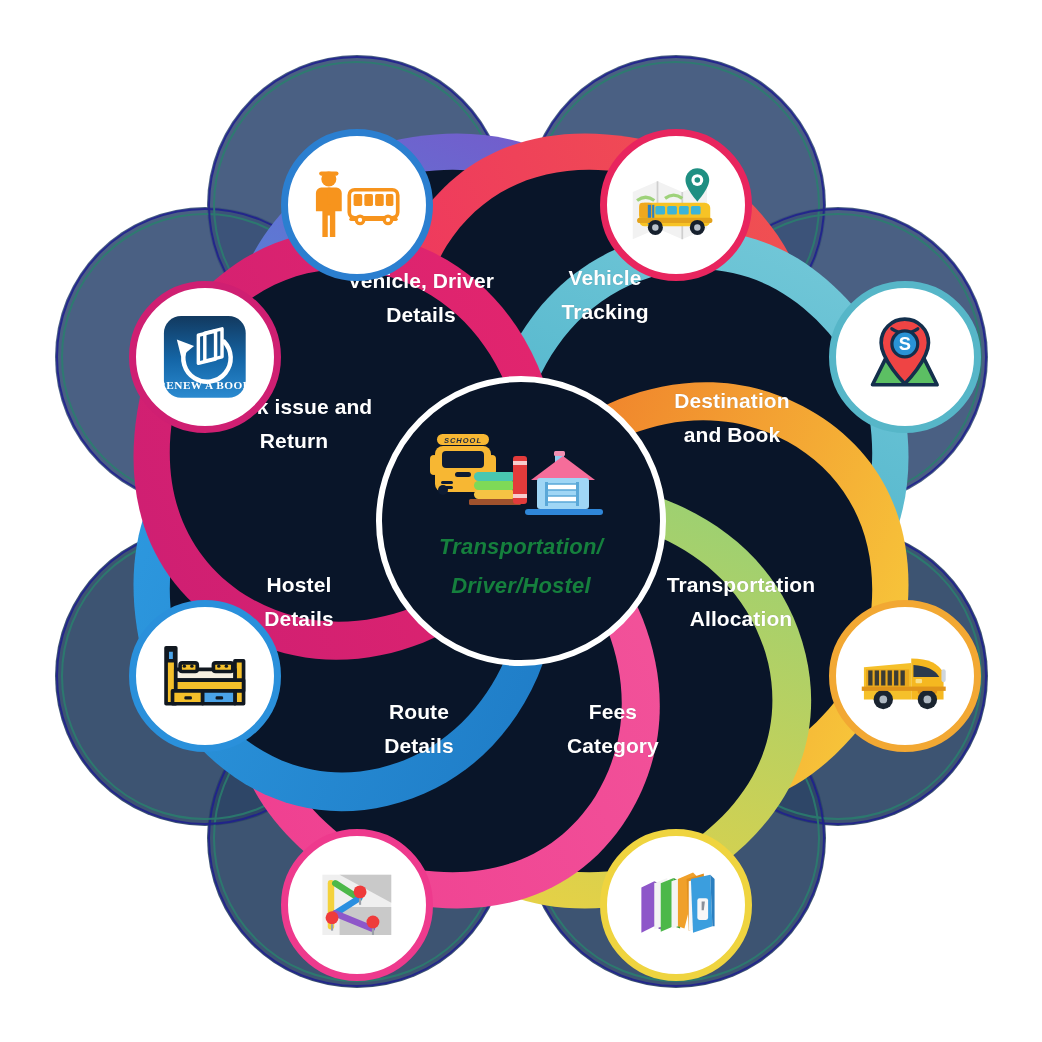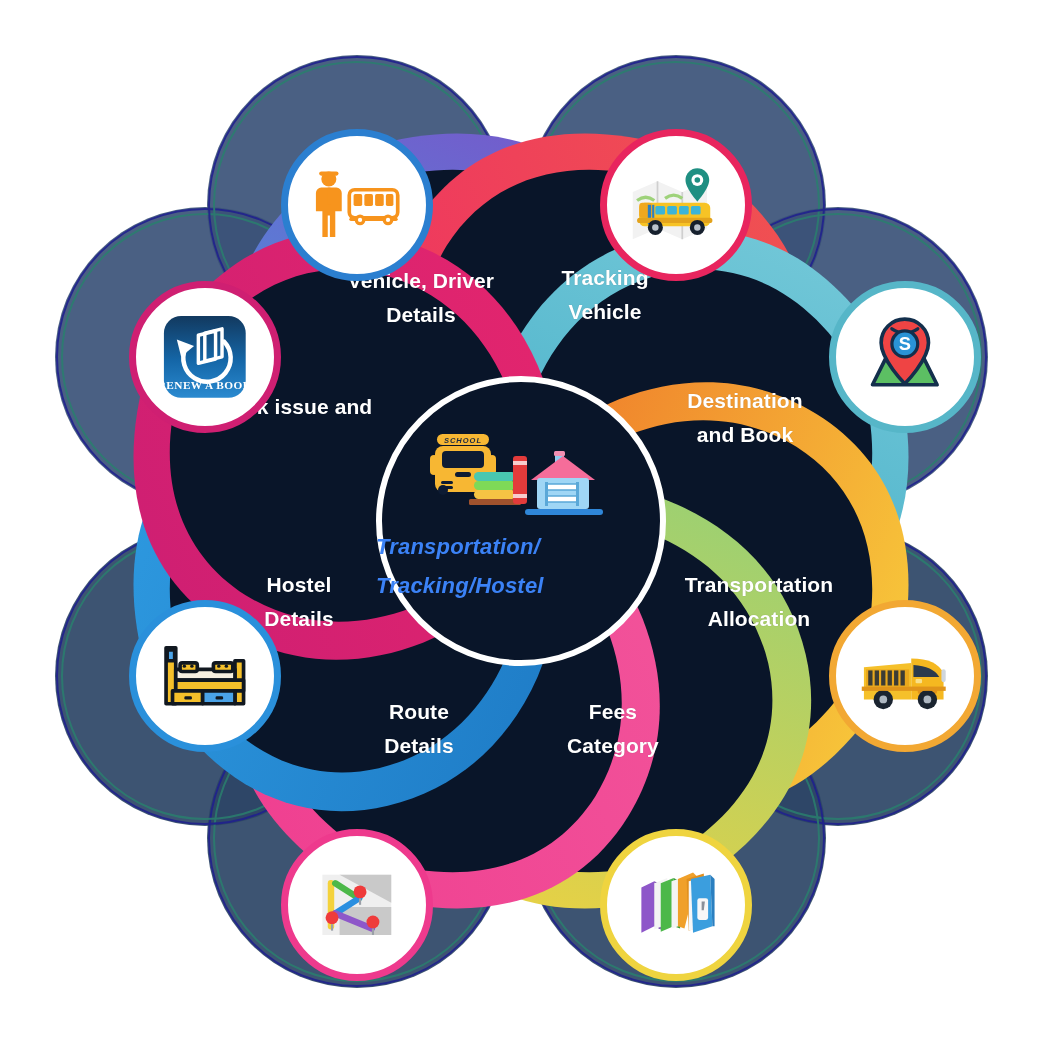--- a/index.html
+++ b/index.html
@@ -31,21 +31,21 @@
     position:absolute;left:376px;top:376px;width:290px;height:290px;font-style:italic;
   }
   .center-disc{
     position:absolute;inset:0;border-radius:50%;
     background:#091529;
     border:6px solid #ffffff;
     box-sizing:border-box;
   }
   .center-title{
     position:absolute;left:0;right:0;top:152px;
-    color:#3b82f6;font-size:22px;font-weight:700;
+    text-align:center;color:#15803d;font-size:22px;font-weight:700;
     line-height:1.75;letter-spacing:.2px;
   }
   .center-title span{display:block;}
   .center-icon{
     position:absolute;left:50%;top:52px;transform:translateX(-50%);
     width:200px;height:100px;
   }
 
   
   .bubble{
@@ -197,30 +197,30 @@
       </g>
     </g>
   </svg>
 
   <div class="petal-label" style="left:316px;top:264px;">
     <span>Vehicle, Driver</span>
     <span>Details</span>
   </div>
 
   <div class="petal-label" style="left:500px;top:261px;">
+    <span>Vehicle</span>
     <span>Tracking</span>
-    <span>Vehicle</span>
-  </div>
-
-  <div class="petal-label" style="left:640px;top:384px;">
+  </div>
+
+  <div class="petal-label" style="left:627px;top:384px;">
     <span>Destination</span>
     <span>and Book</span>
   </div>
 
-  <div class="petal-label" style="left:654px;top:568px;">
+  <div class="petal-label" style="left:636px;top:568px;">
     <span>Transportation</span>
     <span>Allocation</span>
   </div>
 
   <div class="petal-label" style="left:508px;top:695px;">
     <span>Fees</span>
     <span>Category</span>
   </div>
 
   <div class="petal-label" style="left:314px;top:695px;">
@@ -228,20 +228,21 @@
     <span>Details</span>
   </div>
 
   <div class="petal-label" style="left:194px;top:568px;">
     <span>Hostel</span>
     <span>Details</span>
   </div>
 
   <div class="petal-label" style="left:189px;top:390px;">
     <span>Book issue and</span>
+    <span>Return</span>
   </div>
 
   <div class="center-wrap">
     <div class="center-disc"></div>
 
     <svg class="center-icon" viewBox="0 0 200 100">
 
       <g>
         <rect x="16" y="6" width="52" height="11" rx="5.5" fill="#f7b733"></rect>
         <text x="42" y="15" font-size="7.5" font-family="'Liberation Sans',sans-serif" font-weight="700" fill="#1b2a45" text-anchor="middle" letter-spacing="1">SCHOOL</text>
@@ -276,21 +277,21 @@
           <rect x="126" y="68" width="30" height="6" rx="1"></rect>
         </g>
         <rect x="124" y="54" width="3" height="24" fill="#5aa8d8"></rect>
         <rect x="155" y="54" width="3" height="24" fill="#5aa8d8"></rect>
         <rect x="104" y="81" width="78" height="6" rx="3" fill="#2f86d8"></rect>
       </g>
     </svg>
 
     <div class="center-title">
       <span>Transportation/</span>
-      <span>Tracking/Hostel</span>
+      <span>Driver/Hostel</span>
     </div>
   </div>
 
   <div class="bubble bubble-lg" style="left:281px;top:129px;border-color:#2b7fd0;">
     <svg class="glyph" viewBox="0 0 100 100">
       <g fill="#f7941d">
         <circle cx="24" cy="26" r="7"></circle>
         <rect x="15" y="19" width="18" height="4" rx="2"></rect>
         <path d="M17 34 h14 a5 5 0 0 1 5 5 v17 h-6 v24 h-5 V60 h-2 v20 h-5 V56 h-6 V39 a5 5 0 0 1 5 -5 z"></path>
         <rect x="23" y="34" width="2.5" height="16"></rect>

